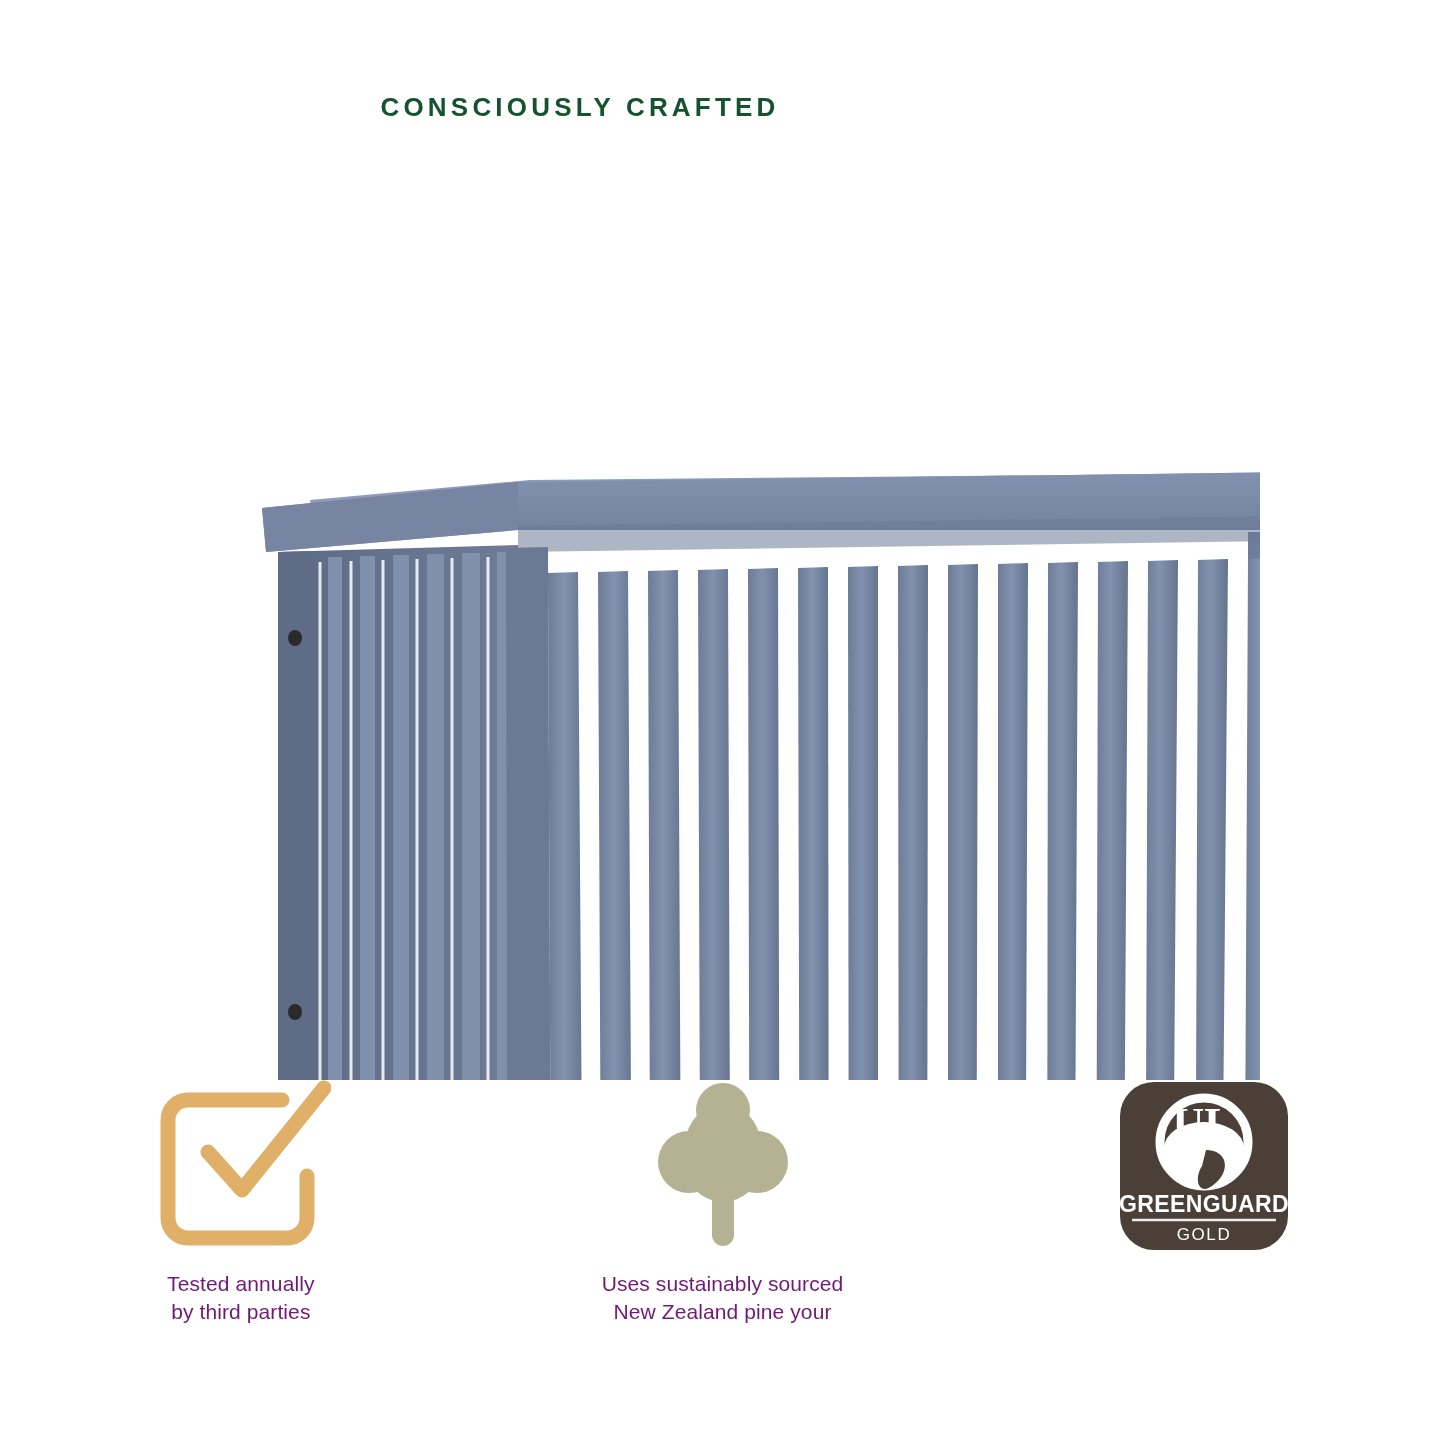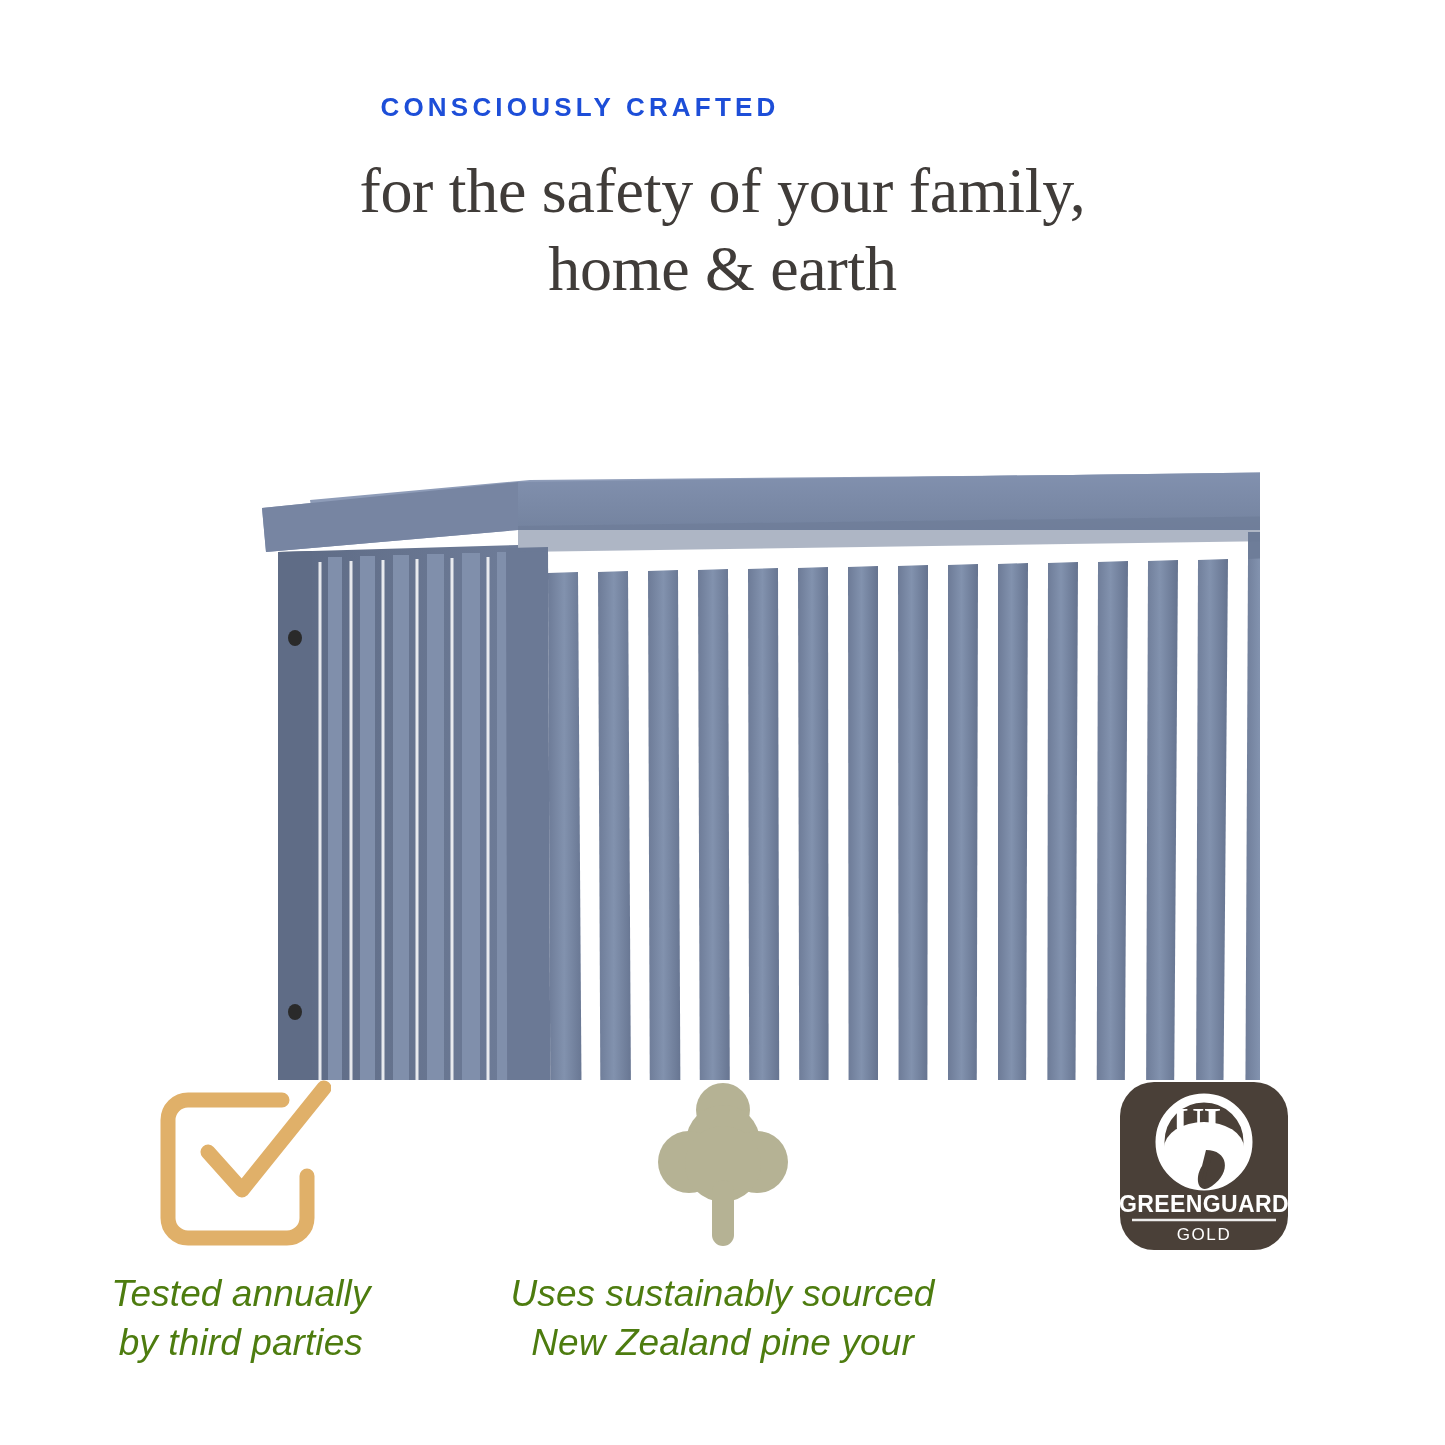--- a/index.html
+++ b/index.html
@@ -20,21 +20,21 @@
   .eyebrow {
     position: absolute;
     top: 92px;
     left: 0;
     width: 1160px;
     text-align: center;
     font-family: "Liberation Sans", sans-serif;
     font-size: 26px;
     font-weight: 700;
     letter-spacing: 4.2px;
-    color: #1d4ed8;
+    color: #14532d;
     white-space: pre;
   }
   .headline {
     position: absolute;
     top: 152px;
     left: 0;
     width: 1445px;
     text-align: center;
     font-family: "Liberation Serif", serif;
     font-size: 64px;
@@ -74,39 +74,34 @@
     height: 172px;
     display: flex;
     align-items: center;
     justify-content: center;
   }
   .feat-icon svg { display: block; }
   .feat-label {
     margin-top: 18px;
     text-align: center;
     font-family: "Liberation Sans", sans-serif;
-    font-size: 37px;
+    font-size: 21px;
     line-height: 1.32;
-    color: #4d7c0f;
+    color: #701a75;
     letter-spacing: 0.1px;
     white-space: pre-line;
-    font-style: italic;
   }
 </style>
 </head>
 <body>
 
 <div id="page">
 
   <div class="eyebrow">CONSCIOUSLY CRAFTED</div>
 
-  <div class="headline">
-    <span class="l1">for the safety of your family,</span>
-    <span class="l2">home &amp; earth</span>
-  </div>
 
   <div class="crib-wrap">
     <svg viewBox="0 0 1060 740" xmlns="http://www.w3.org/2000/svg">
       <defs>
         <linearGradient id="railTop" x1="0" y1="0" x2="0" y2="1">
           <stop offset="0" stop-color="#9aa7c0"></stop>
           <stop offset="1" stop-color="#8593b0"></stop>
         </linearGradient>
         <linearGradient id="railFace" x1="0" y1="0" x2="0" y2="1">
           <stop offset="0" stop-color="#8392b0"></stop>

